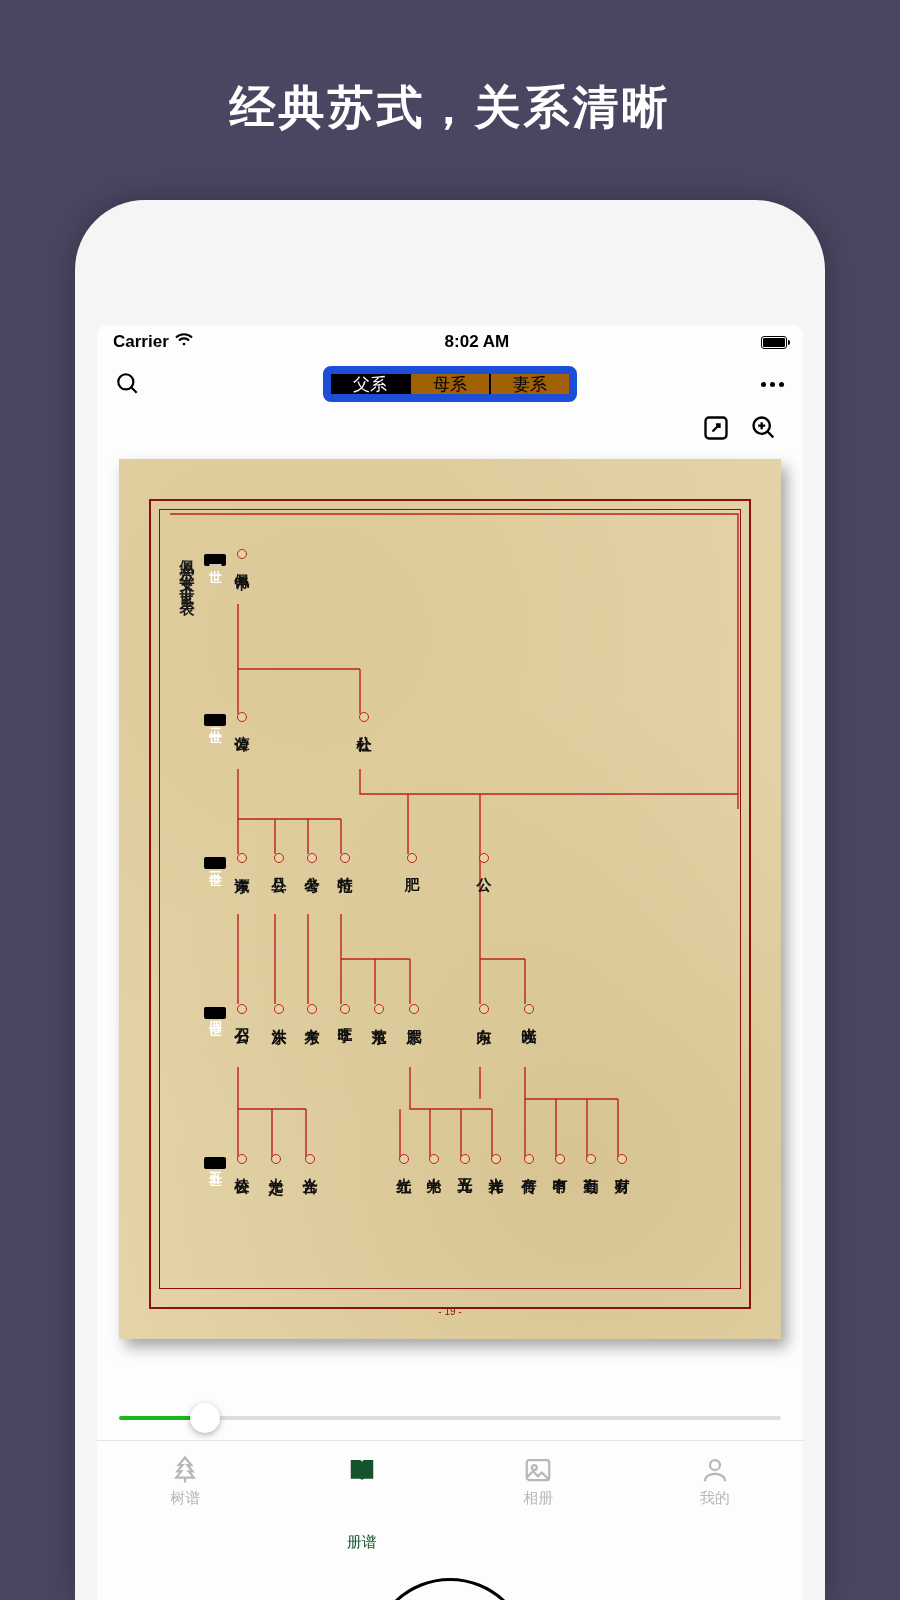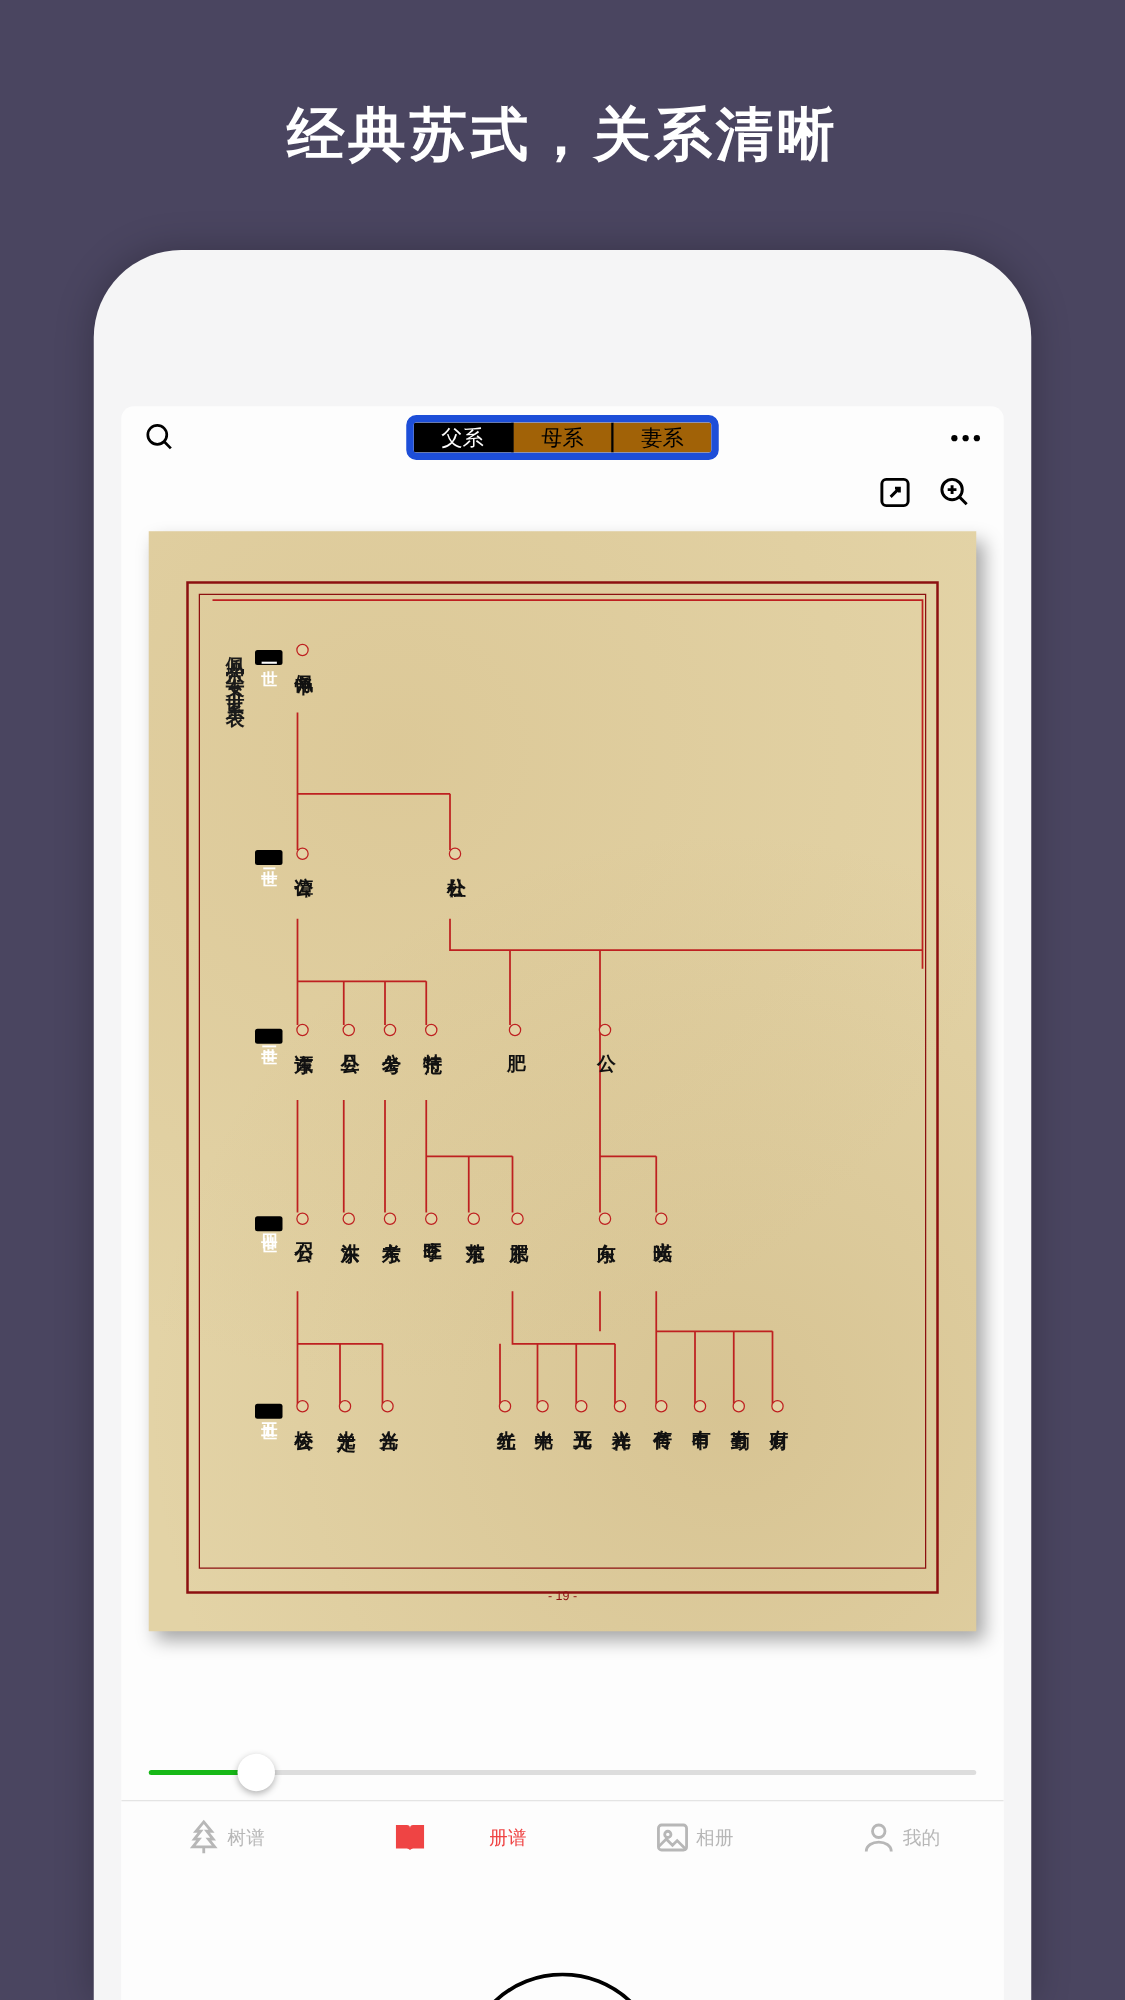--- a/index.html
+++ b/index.html
@@ -61,21 +61,21 @@
     .battery-fill { position:absolute; inset:1px; background:#000; border-radius:1px; }
     
     .toolbar {
       display:flex; align-items:center; height:50px; padding:0 16px; gap:14px;
     }
     .search-icon, .more-icon, .expand-icon, .zoom-icon {
       width:30px; height:30px; display:flex; align-items:center; justify-content:center;
     }
     .segment {
       display:flex;
-      border:6px solid #1d4ed8;
+      border:8px solid #1d4ed8;
       border-radius:8px;
       overflow:hidden;
       height:36px;
       margin:0 auto;
     }
     .seg-btn {
       padding:0 22px;
       display:flex; align-items:center; justify-content:center;
       font-size:17px; font-weight:500;
       border-right:2px solid #000;
@@ -146,40 +146,56 @@
       box-shadow:0 2px 6px rgba(0,0,0,.3);
     }
     
     .tabbar {
       position:absolute; left:0; right:0; bottom:0; height:160px;
       border-top:1px solid #e4e4e4; background:#fdfdfd;
       display:flex; justify-content:space-around; align-items:flex-start;
       padding-top:14px;
     }
     .tab {
-      display:flex; align-items:center; gap:4px;
+      display:flex; flex-direction:column; align-items:center; gap:4px;
       color:#b7b7b7; font-size:15px;
     }
-    .tab.active { color:#ef4444;gap:48px; }
+    .tab.active { color:#14532d;gap:48px; }
     .tab svg { width:30px; height:30px; }
     .home-indicator {
       position:absolute; bottom:0; left:50%; transform:translateX(-50%);
       width:160px; height:160px; border:3px solid #000; border-radius:50%;
       clip-path: inset(0 0 80% 0);
     }
     .home-indicator-wrap { position:absolute; left:0; right:0; bottom:-138px; display:flex; justify-content:center; }
   </style>
 </head>
 <body>
 
 <div class="promo-heading">经典苏式，关系清晰</div>
 
 <div class="phone-frame">
   <div class="phone-inner">
 
+    <div class="status-bar">
+      <div class="status-left">
+        <span>Carrier</span>
+        <span>
+          <svg width="18" height="14" viewBox="0 0 18 14">
+              <path d="M9 12.5a1.4 1.4 0 100-2.8 1.4 1.4 0 000 2.8zM4.7 8.2a6 6 0 018.6 0l1.5-1.5a8.1 8.1 0 00-11.6 0zM1.8 5.3A10.2 10.2 0 0116.2 5.3l1.5-1.5a12.3 12.3 0 00-17.4 0z" fill="#000"></path>
+            </svg>
+        </span>
+      </div>
+      <div style="font-weight:700">8:02 AM</div>
+      <div class="status-right">
+        <div class="battery">
+            <div class="battery-fill"></div>
+          </div>
+      </div>
+    </div>
 
     <div class="toolbar">
       <div class="search-icon">
         <svg width="26" height="26" viewBox="0 0 24 24" fill="none" stroke="#000" stroke-width="2">
             <circle cx="10" cy="10" r="7"></circle>
             <line x1="20" y1="20" x2="15" y2="15"></line>
           </svg>
       </div>
       <div class="segment">
         <div class="seg-btn active">父系</div>

